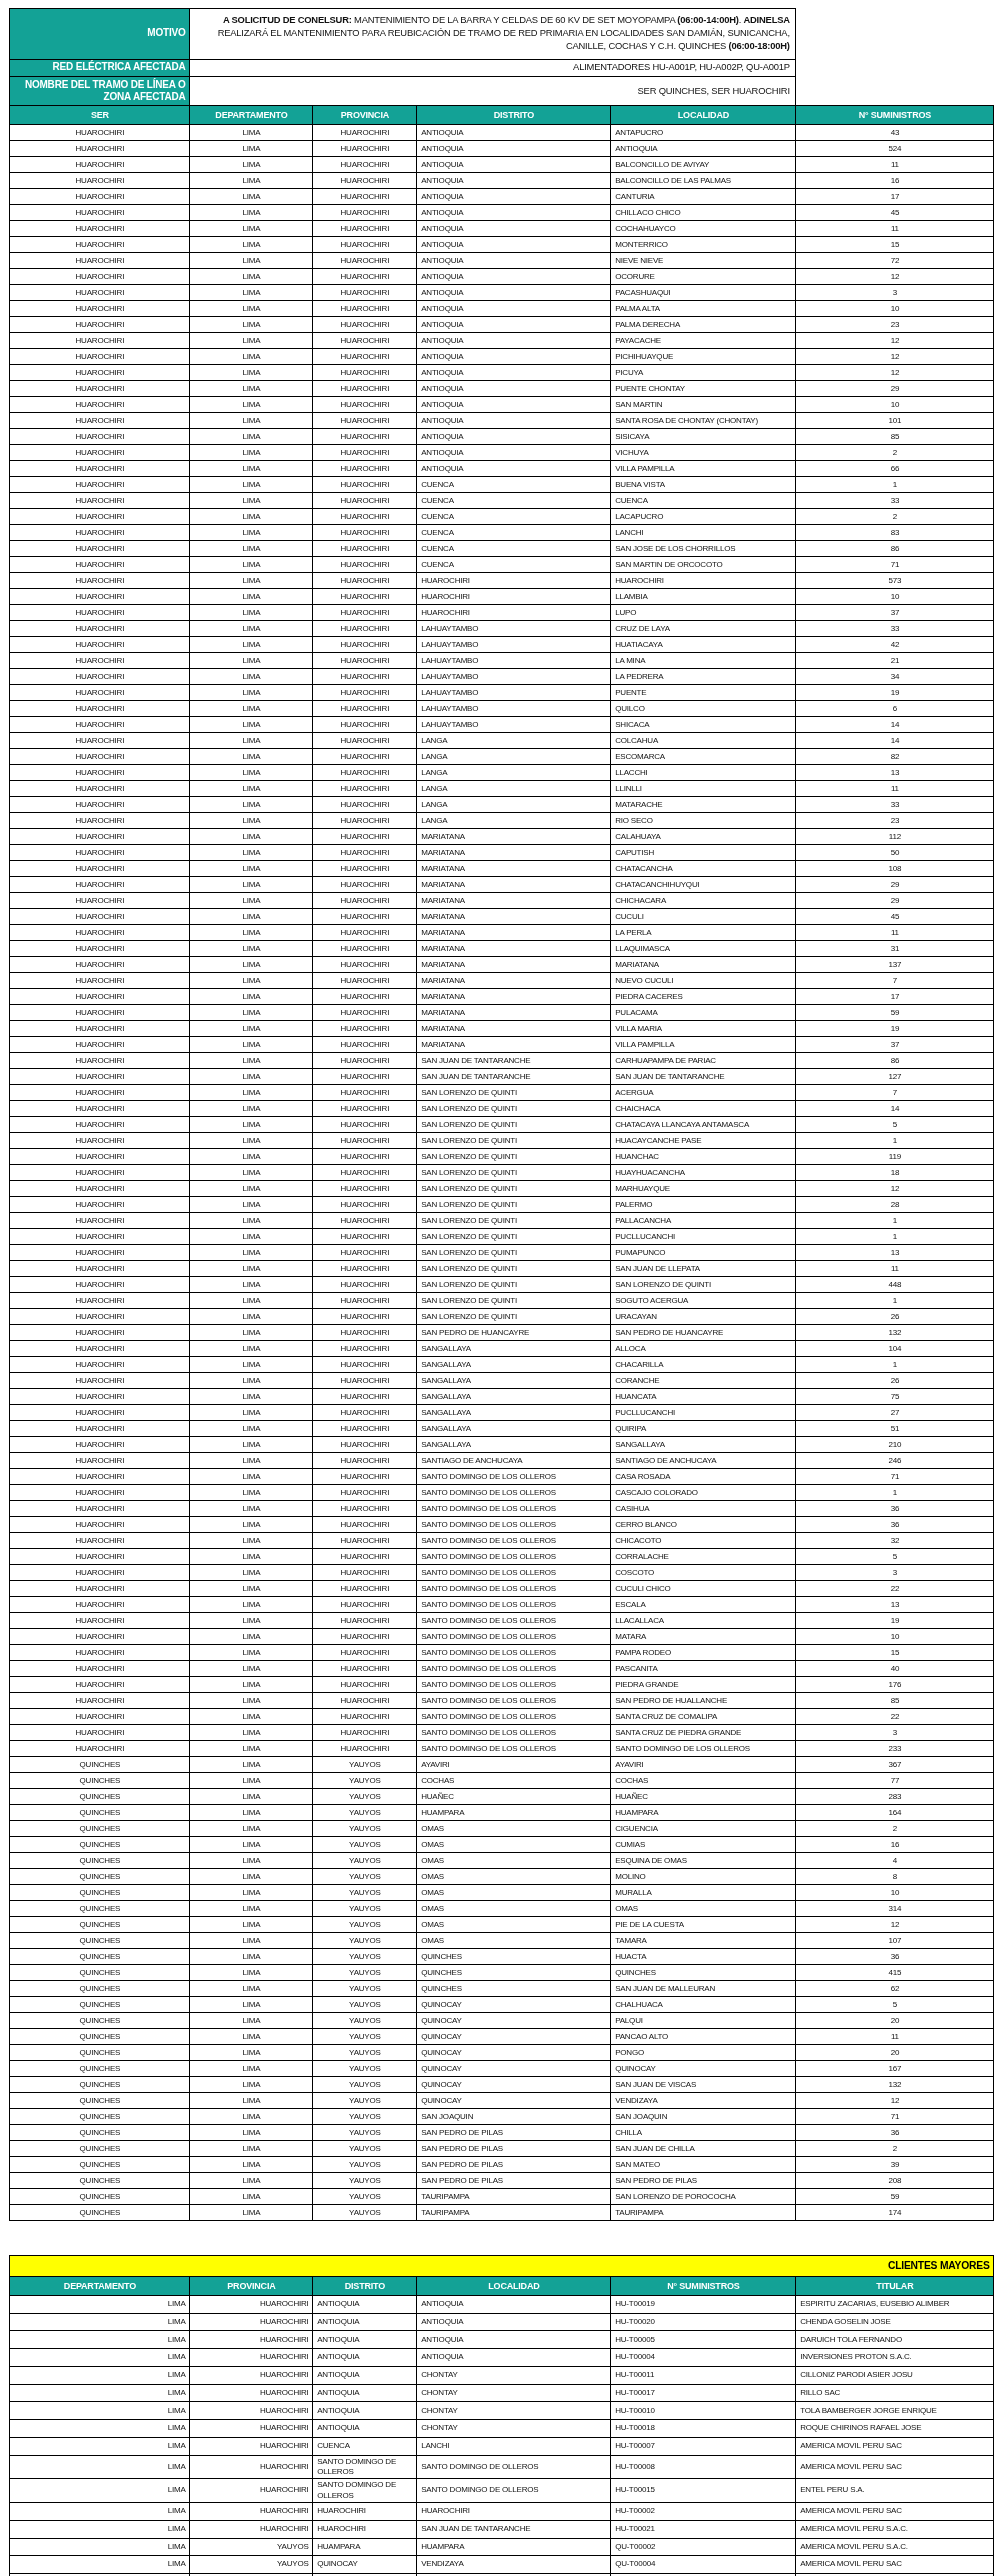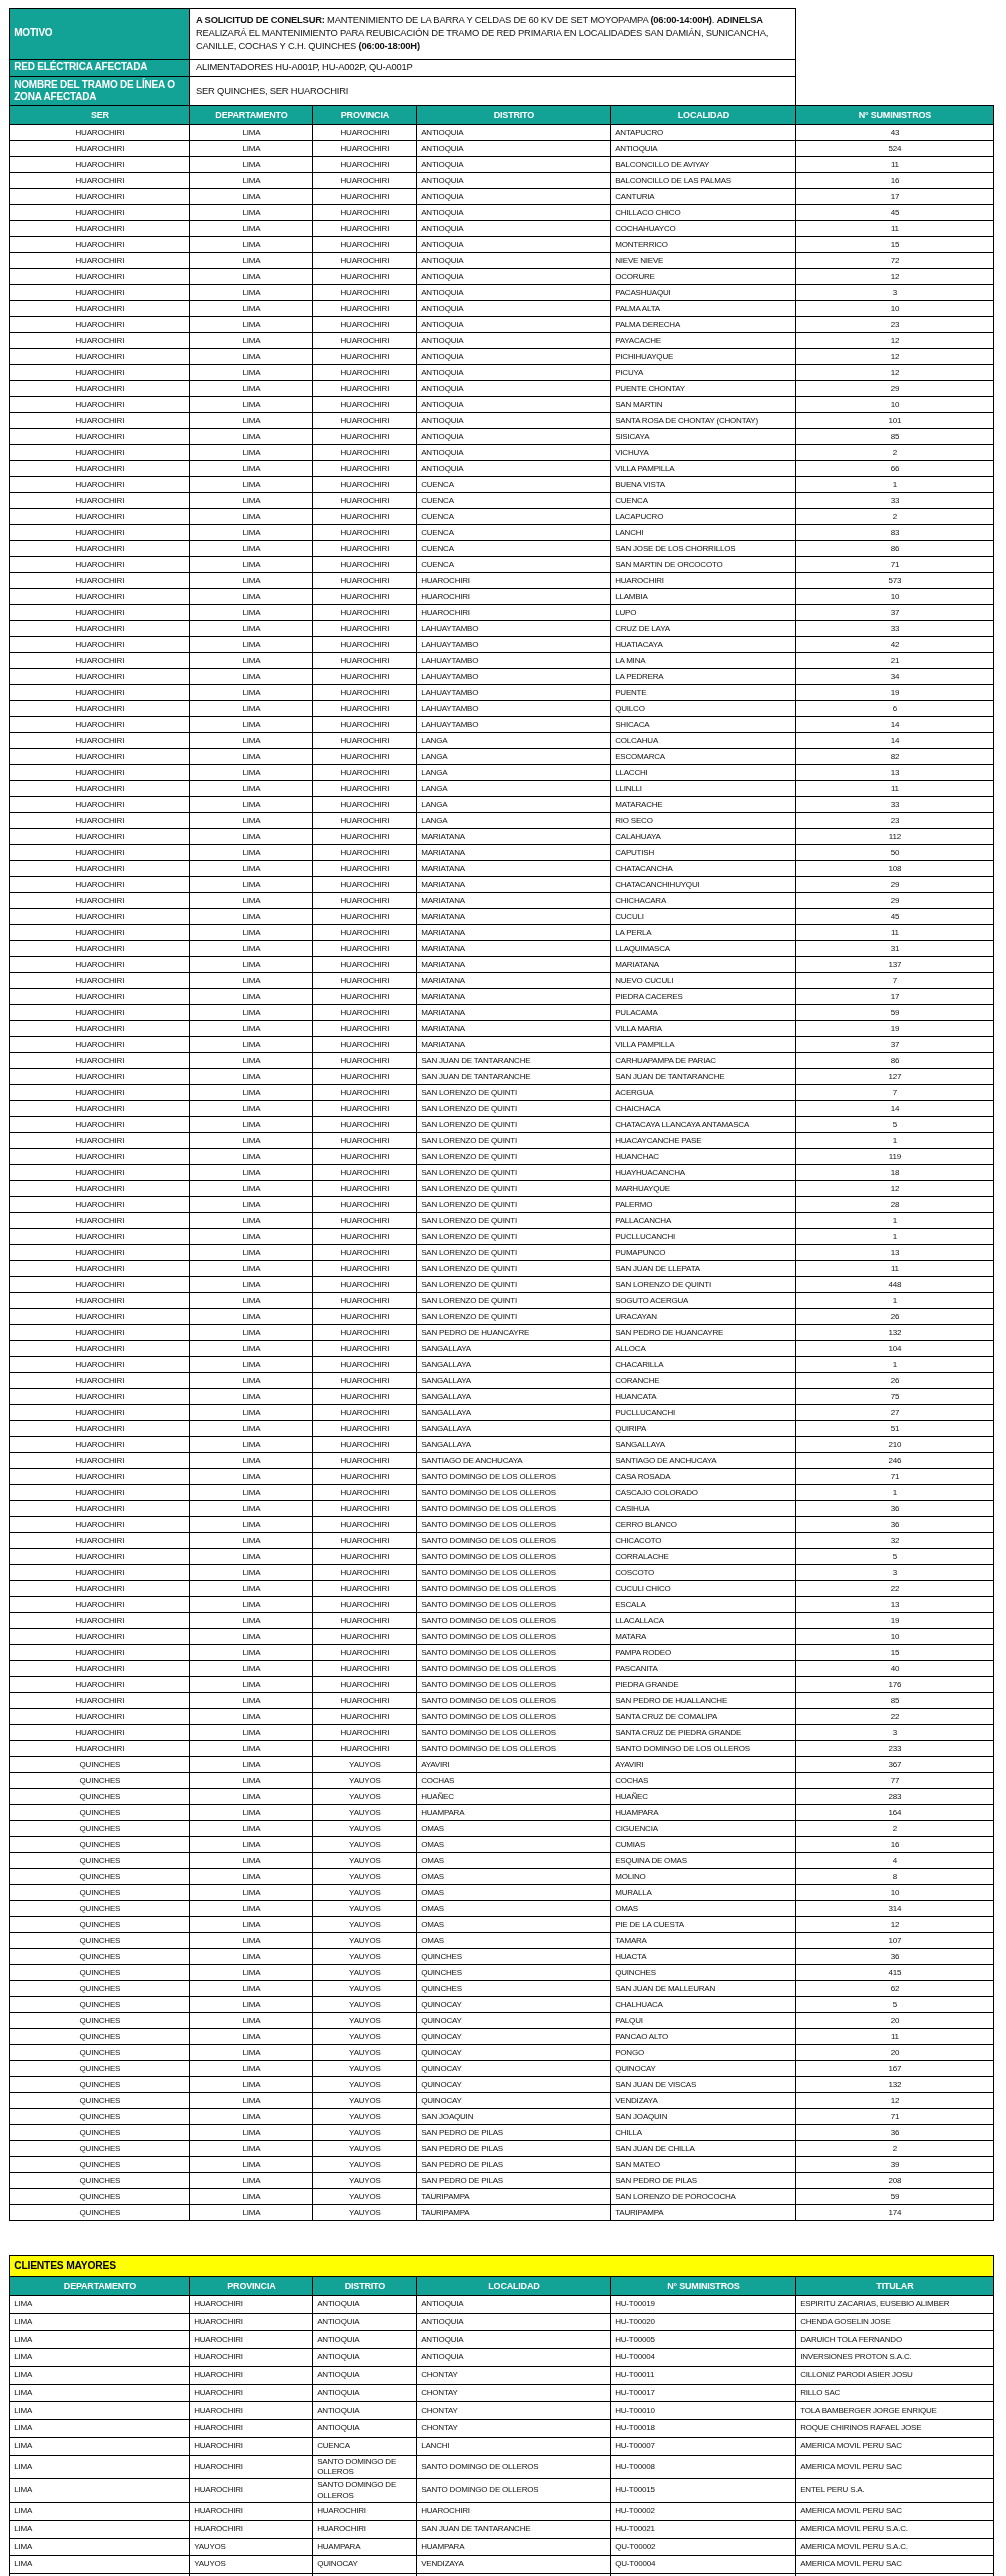--- a/index.html
+++ b/index.html
@@ -3,21 +3,21 @@
 <meta charset="utf-8">
 <style>
   html,body{margin:0;padding:0;background:#ffffff;}
   .page{position:relative;width:1007px;height:2576px;background:#fff;
         font-family:"Liberation Sans", sans-serif;color:#111;}
   table{border-collapse:collapse;table-layout:fixed;}
   td,th{border:0.9px solid #000;overflow:hidden;}
 
   
   .info{position:absolute;left:9.4px;top:7.5px;width:787px;}
-  .info td{font-size:9.4px;letter-spacing:-0.2px;}
+  .info td{font-size:9.4px;letter-spacing:-0.2px;text-align:right;}
   .info .label{background:var(--teal);color:#fff;font-weight:bold;
                padding:1.9px 3.8px;font-size:10px;line-height:1.25;margin-left:33px;}
   .info .value{background:#fff;padding:1.9px 5.6px;line-height:1.35;}
   .info tr.r-motivo{height:51px;}
   .info tr.r-red{height:17px;}
   .info tr.r-nombre{height:28px;}
   .info tr.r-codigo{height:17px;}
   .b{font-weight:bold;}
 
   
@@ -29,21 +29,21 @@
   .grid td:nth-child(4), .grid td:nth-child(5){text-align:left;}
 
   
   .cm{position:absolute;left:9.4px;top:2255px;width:985px;}
   .cm .title{background:var(--yellow);color:#000;font-weight:bold;font-size:10.3px;
              text-align:center;height:18px;letter-spacing:-0.2px;}
   .cm th{background:var(--teal);color:#fff;font-size:9px;font-weight:bold;
          height:16px;letter-spacing:-0.2px;}
   .cm td{font-size:8px;height:15px;padding:0.9px 3.8px;text-align:left;
          letter-spacing:-0.2px;line-height:1.3;}
-  .cm td:nth-child(1), .cm td:nth-child(2){text-align:left;}
+  .cm td:nth-child(1), .cm td:nth-child(2){text-align:right;}
 
   :root{--teal:#13A296;--yellow:#FFFF00;}
 </style>
 </head>
 <body>
 
 <div class="page">
 
   <table class="info">
     <colgroup>

